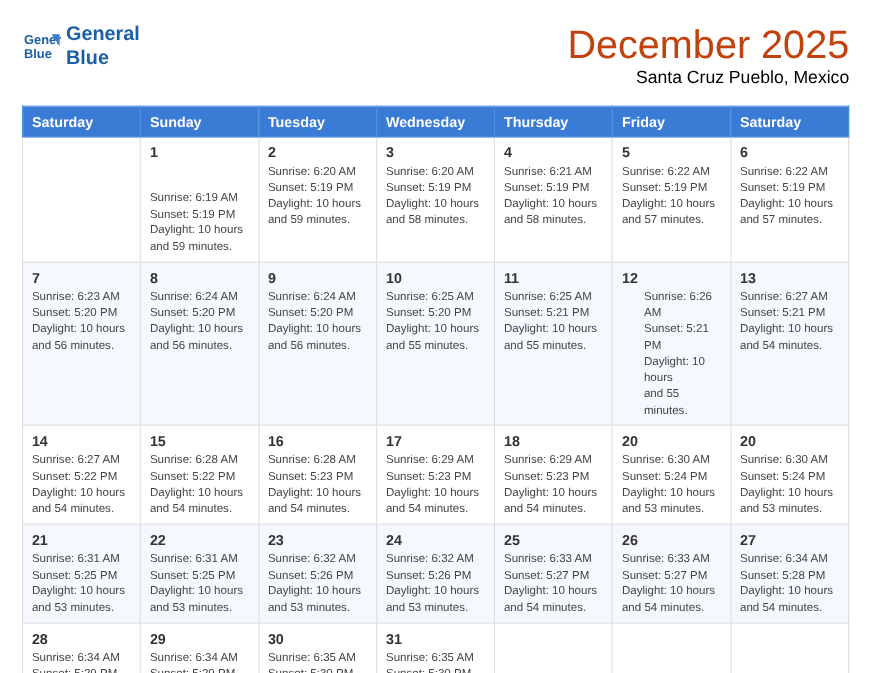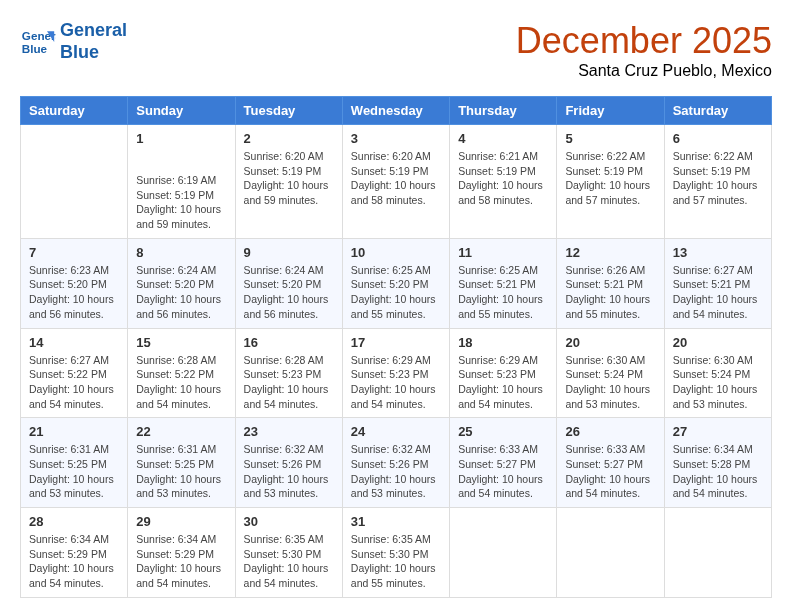--- a/index.html
+++ b/index.html
@@ -192,21 +192,21 @@
         </td>
         <td>
           <span class="day-number">11</span>
           <div class="day-info" style="white-space: pre-line;">Sunrise: 6:25 AM
 Sunset: 5:21 PM
 Daylight: 10 hours
 and 55 minutes.</div>
         </td>
         <td>
           <span class="day-number">12</span>
-          <div class="day-info" style="white-space: pre-line;">Sunrise: 6:26 AM
+          <div class="day-info" style="white-space: pre-line; margin-left: 20px;">Sunrise: 6:26 AM
 Sunset: 5:21 PM
 Daylight: 10 hours
 and 55 minutes.</div>
         </td>
         <td>
           <span class="day-number">13</span>
           <div class="day-info" style="white-space: pre-line;">Sunrise: 6:27 AM
 Sunset: 5:21 PM
 Daylight: 10 hours
 and 54 minutes.</div>

